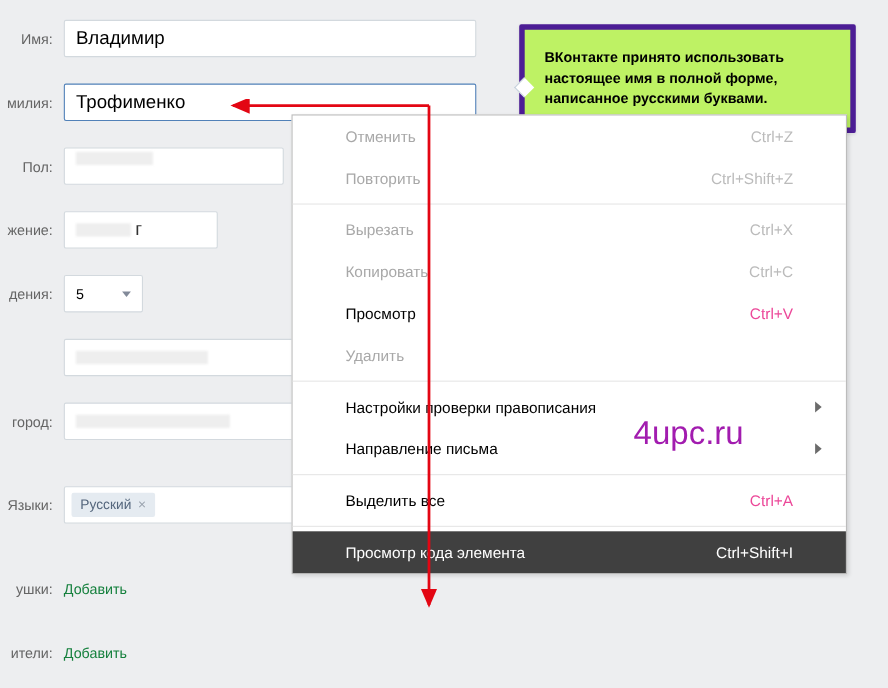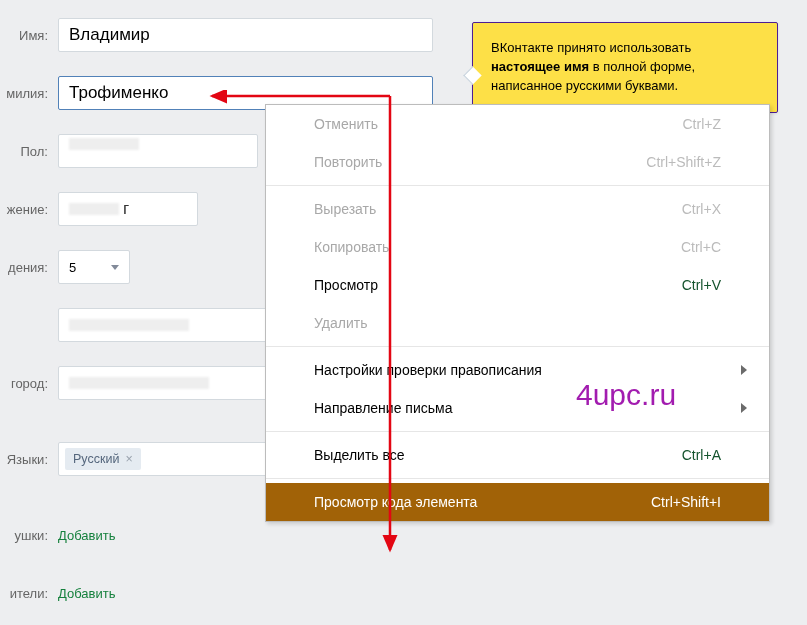--- a/index.html
+++ b/index.html
@@ -66,28 +66,29 @@
       color: #55677d;
       font-size: 12.5px;
     }
     .tag .x { margin-left: 6px; color: #99a2ad; cursor:pointer;}
     .add-link { color: #15803d; cursor: pointer; font-size: 13px;}
     .hint-box {
       position: absolute;
       top: 22px;
       left: 472px;
       width: 306px;
-      background: #fde047;
-      border: 1px solid #4c1d95;
+      background: #bef264;
+      border: 5px solid #4c1d95;
       border-radius: 2px;
       padding: 16px 18px;
       box-shadow: 0 1px 3px rgba(0,0,0,0.08);
       font-size: 13px;
       color: #000;
       line-height: 1.45;
+      font-weight: bold;
     }
     .hint-box::before {
       content: "";
       position: absolute;
       left: -7px;
       top: 46px;
       width: 12px; height: 12px;
       background: #fff;
       border-left: 1px solid #c5d0db;
       border-bottom: 1px solid #c5d0db;
@@ -107,22 +108,22 @@
     }
     .menu-item {
       display: flex;
       align-items: center;
       height: 38px;
       padding: 0 48px;
       color: #000;
       position: relative;
     }
     .menu-item.disabled { color: #a8a8a8; }
-    .menu-item.highlight { background: #a16207; color: #fff; }
-    .shortcut { margin-left: auto; color: #14532d; font-size: 14px; }
+    .menu-item.highlight { background: #404040; color: #fff; }
+    .shortcut { margin-left: auto; color: #ec4899; font-size: 14px; }
     .menu-item.disabled .shortcut { color: #bbb; }
     .menu-item.highlight .shortcut { color: #fff; }
     .menu-sep { height: 1px; background: #e6e6e6; margin: 4px 0; }
     .submenu-arrow {
       position: absolute; right: 22px;
       width: 0; height: 0;
       border-top: 5px solid transparent;
       border-bottom: 5px solid transparent;
       border-left: 6px solid #6b6b6b;
     }

